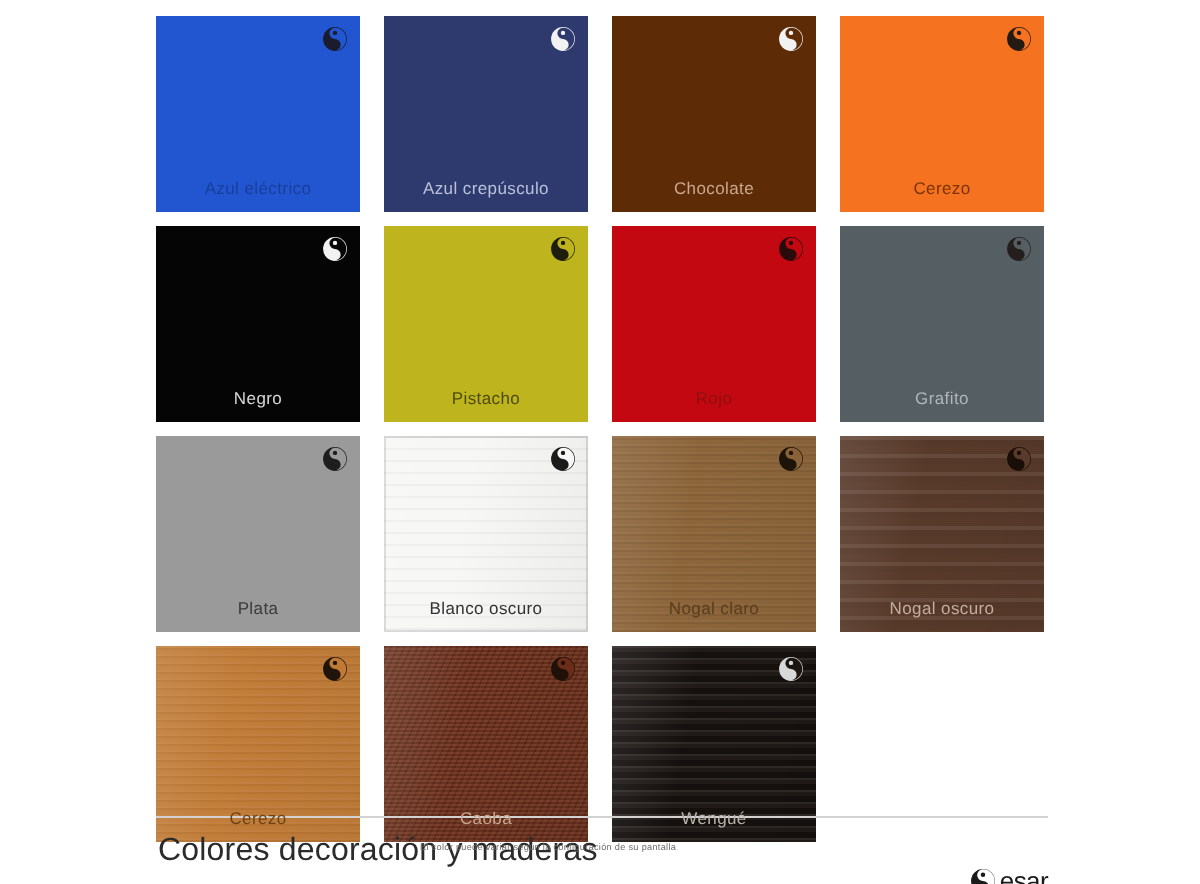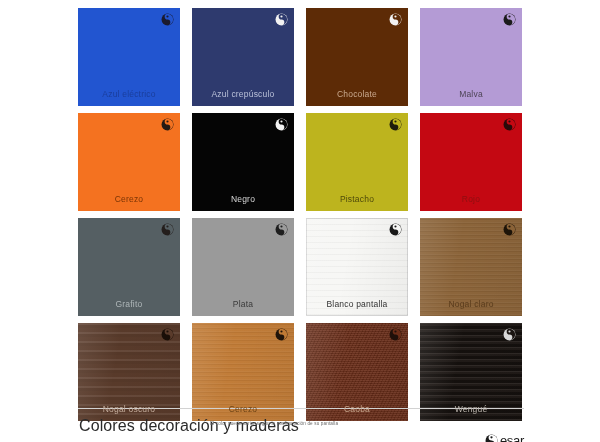--- a/index.html
+++ b/index.html
@@ -240,31 +240,20 @@
         <span class="corner-mark">
           <svg width="13" height="13" viewBox="0 0 24 24" aria-hidden="true">
             <circle cx="12" cy="12" r="11" fill="#f2f2f2"></circle>
             <path d="M12 1.6 A10.4 10.4 0 0 1 12 22.4 A5.2 5.2 0 0 0 12 12 A5.2 5.2 0 0 1 12 1.6 Z" fill="#5d2b06"></path>
             <circle cx="12" cy="6.4" r="2" fill="#f2f2f2"></circle>
           </svg>
         </span>
         <div class="swatch-label" style="color: rgb(201, 169, 142); text-align: center;">Chocolate</div>
       </div>
       <div class="swatch">
-        <div class="swatch-fill" style="background: rgb(180, 155, 213);"></div>
-        <span class="corner-mark">
-          <svg width="13" height="13" viewBox="0 0 24 24" aria-hidden="true">
-            <circle cx="12" cy="12" r="11" fill="#1b1b1b"></circle>
-            <path d="M12 1.6 A10.4 10.4 0 0 1 12 22.4 A5.2 5.2 0 0 0 12 12 A5.2 5.2 0 0 1 12 1.6 Z" fill="#b49bd5"></path>
-            <circle cx="12" cy="6.4" r="2" fill="#1b1b1b"></circle>
-          </svg>
-        </span>
-        <div class="swatch-label" style="color: rgb(78, 68, 86);">Malva</div>
-      </div>
-      <div class="swatch">
         <div class="swatch-fill" style="background: rgb(244, 114, 32);"></div>
         <span class="corner-mark">
           <svg width="13" height="13" viewBox="0 0 24 24" aria-hidden="true">
             <circle cx="12" cy="12" r="11" fill="#231a14"></circle>
             <path d="M12 1.6 A10.4 10.4 0 0 1 12 22.4 A5.2 5.2 0 0 0 12 12 A5.2 5.2 0 0 1 12 1.6 Z" fill="#f47220"></path>
             <circle cx="12" cy="6.4" r="2" fill="#231a14"></circle>
           </svg>
         </span>
         <div class="swatch-label" style="color: rgb(122, 52, 5);">Cerezo</div>
       </div>
@@ -327,21 +316,21 @@
         <div class="swatch-fill" style="background: rgb(247, 247, 245);"></div>
         <div class="grain-white"></div>
         <div class="sheen"></div>
         <span class="corner-mark">
           <svg width="13" height="13" viewBox="0 0 24 24" aria-hidden="true">
             <circle cx="12" cy="12" r="11" fill="#1a1a1a"></circle>
             <path d="M12 1.6 A10.4 10.4 0 0 1 12 22.4 A5.2 5.2 0 0 0 12 12 A5.2 5.2 0 0 1 12 1.6 Z" fill="#f7f7f5"></path>
             <circle cx="12" cy="6.4" r="2" fill="#1a1a1a"></circle>
           </svg>
         </span>
-        <div class="swatch-label" style="color: rgb(51, 51, 51);">Blanco pantalla</div>
+        <div class="swatch-label" style="color: rgb(51, 51, 51);">Blanco oscuro</div>
       </div>
       <div class="swatch">
         <div class="swatch-fill" style="background: rgb(138, 98, 55);"></div>
         <div class="grain-fine"></div>
         <div class="sheen"></div>
         <span class="corner-mark">
           <svg width="13" height="13" viewBox="0 0 24 24" aria-hidden="true">
             <circle cx="12" cy="12" r="11" fill="#1d1409"></circle>
             <path d="M12 1.6 A10.4 10.4 0 0 1 12 22.4 A5.2 5.2 0 0 0 12 12 A5.2 5.2 0 0 1 12 1.6 Z" fill="#8a6237"></path>
             <circle cx="12" cy="6.4" r="2" fill="#1d1409"></circle>

